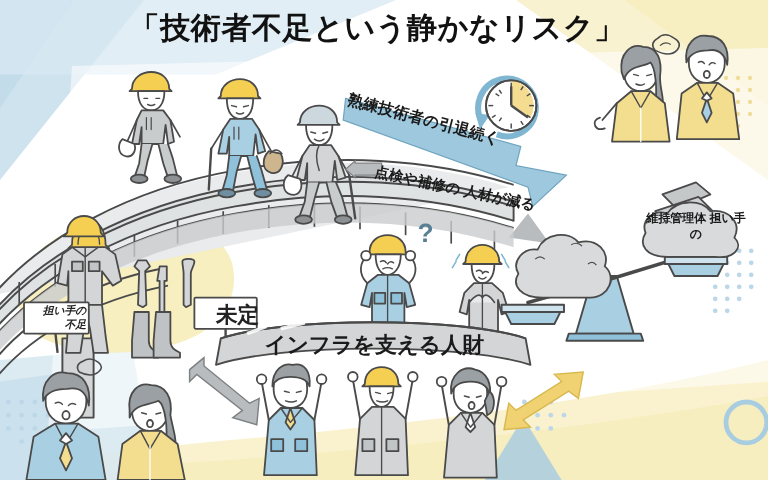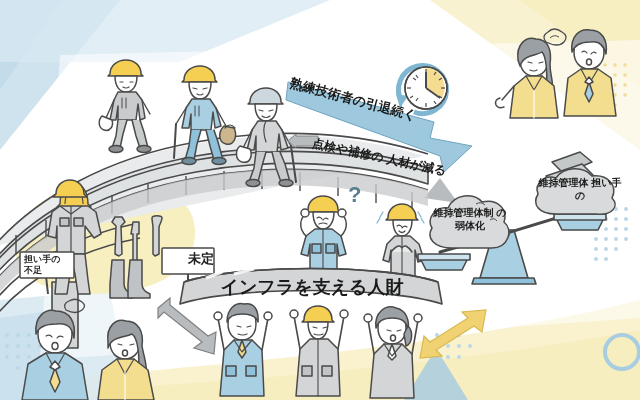--- a/index.html
+++ b/index.html
@@ -261,30 +261,30 @@
       <path d="M24,2 L36,2 L36,26 C36,32 40,34 44,36 L44,40 L22,40 L22,26 Z"></path>
     </g>
   </svg>
 
   <svg class="abs" style="left:18px;top:250px;" width="62" height="46">
     <g stroke="#4a4a4a" stroke-width="1.5" fill="#fff" stroke-linejoin="round">
       <path d="M28,26 L30,44" stroke-width="2"></path>
       <rect x="2" y="2" width="54" height="26" rx="1"></rect>
     </g>
   </svg>
-  <div class="txt" style="left:24px;top:254px;width:48px;font-size:9px;text-align:left;line-height:1.25;color:#222;">担い手の
+  <div class="txt" style="left:24px;top:254px;width:48px;font-size:9px;text-align:right;line-height:1.25;color:#222;font-style:italic;">担い手の
 不足</div>
 
   <svg class="abs" style="left:160px;top:246px;" width="58" height="50">
     <g stroke="#4a4a4a" stroke-width="1.5" fill="#fff" stroke-linejoin="round">
       <path d="M28,28 L28,48" stroke-width="2"></path>
       <rect x="2" y="2" width="52" height="26" rx="1"></rect>
     </g>
   </svg>
-  <div class="txt" style="left:162px;top:252px;width:52px;font-size:13px;text-align:right;color:#222;">未定</div>
+  <div class="txt" style="left:180px;top:252px;width:52px;font-size:18px;text-align:left;color:#222;">未定</div>
 
   <svg class="abs" style="left:286px;top:66px;" width="190" height="110">
     <g>
       <path d="M2,38 L148,78 L144,94 L186,102 L158,128 L154,112 L0,56 Z" fill="#9ec8dd" stroke="#6fa4bf" stroke-width="1" transform="translate(0,-22) rotate(0)"></path>
     </g>
   </svg>
   <div class="txt" style="left:292px;top:76px;font-size:13px;transform:rotate(15deg);transform-origin:left top;">熟練技術者の引退続く</div>
   <svg class="abs" style="left:392px;top:56px;" width="66" height="66">
     <g stroke="#4a4a4a" stroke-width="1.5" fill="none">
       <path d="M10,46 A24,24 0 1,1 22,56" stroke="#7fb6d2" stroke-width="5" fill="none"></path>
@@ -365,22 +365,20 @@
       <path d="M130,32 L182,32 L182,38 L130,38 Z" fill="#cfe3ee"></path>
     </g>
   </svg>
 
   <svg class="abs" style="left:424px;top:186px;" width="92" height="72">
     <g stroke="#4a4a4a" stroke-width="1.5" stroke-linejoin="round">
       <path d="M28,62 C10,62 2,52 8,42 C2,32 12,20 24,22 C30,8 50,6 58,16 C74,12 84,24 80,36 C90,44 84,62 68,62 Z" fill="#d8dadb"></path>
       <path d="M22,30 q4,-4 8,0 M52,18 q5,-3 9,1 M66,34 q4,-3 7,1" fill="none" stroke-width="1"></path>
     </g>
   </svg>
-  <div class="txt nw" style="left:430px;top:206px;width:80px;font-size:10px;text-align:center;line-height:1.3;">維持管理体制
-の弱体化</div>
 
   <svg class="abs" style="left:530px;top:148px;" width="100" height="78">
     <g stroke="#4a4a4a" stroke-width="1.5" stroke-linejoin="round">
       <path d="M22,14 L50,4 L62,14 L34,26 Z" fill="#c5c8c9"></path>
       <path d="M16,28 L52,16 L64,28 L28,42 Z" fill="#d0d3d4"></path>
       <path d="M26,66 C8,66 2,56 8,46 C4,36 14,26 26,30 C34,18 54,18 62,28 C78,26 88,38 82,50 C90,58 82,68 66,66 Z" fill="#d8dadb"></path>
       <path d="M22,38 q4,-4 8,0 M62,34 q5,-2 8,2" fill="none" stroke-width="1"></path>
     </g>
   </svg>
   <div class="txt nw" style="left:536px;top:176px;width:88px;font-size:10px;text-align:center;line-height:1.3;">維持管理体
@@ -510,14 +508,15 @@
       <path d="M25,43 L33,58 L42,43" stroke-width="1.2"></path>
       <path d="M33,56 L33,84" stroke-width="1.1" stroke="#fff"></path>
     </g>
   </svg>
   <svg class="abs" style="left:62px;top:296px;" width="26" height="20">
     <g stroke="#4a4a4a" stroke-width="1.3" fill="none">
       <path d="M4,14 q-4,-6 3,-9 q7,-4 13,1 q5,4 0,8 q-6,5 -16,0"></path>
     </g>
   </svg>
 
+  <div class="txt title" style="left:108px;top:10px;">「技術者不足という静かなリスク」</div>
 
 </div>
 
 </body></html>

